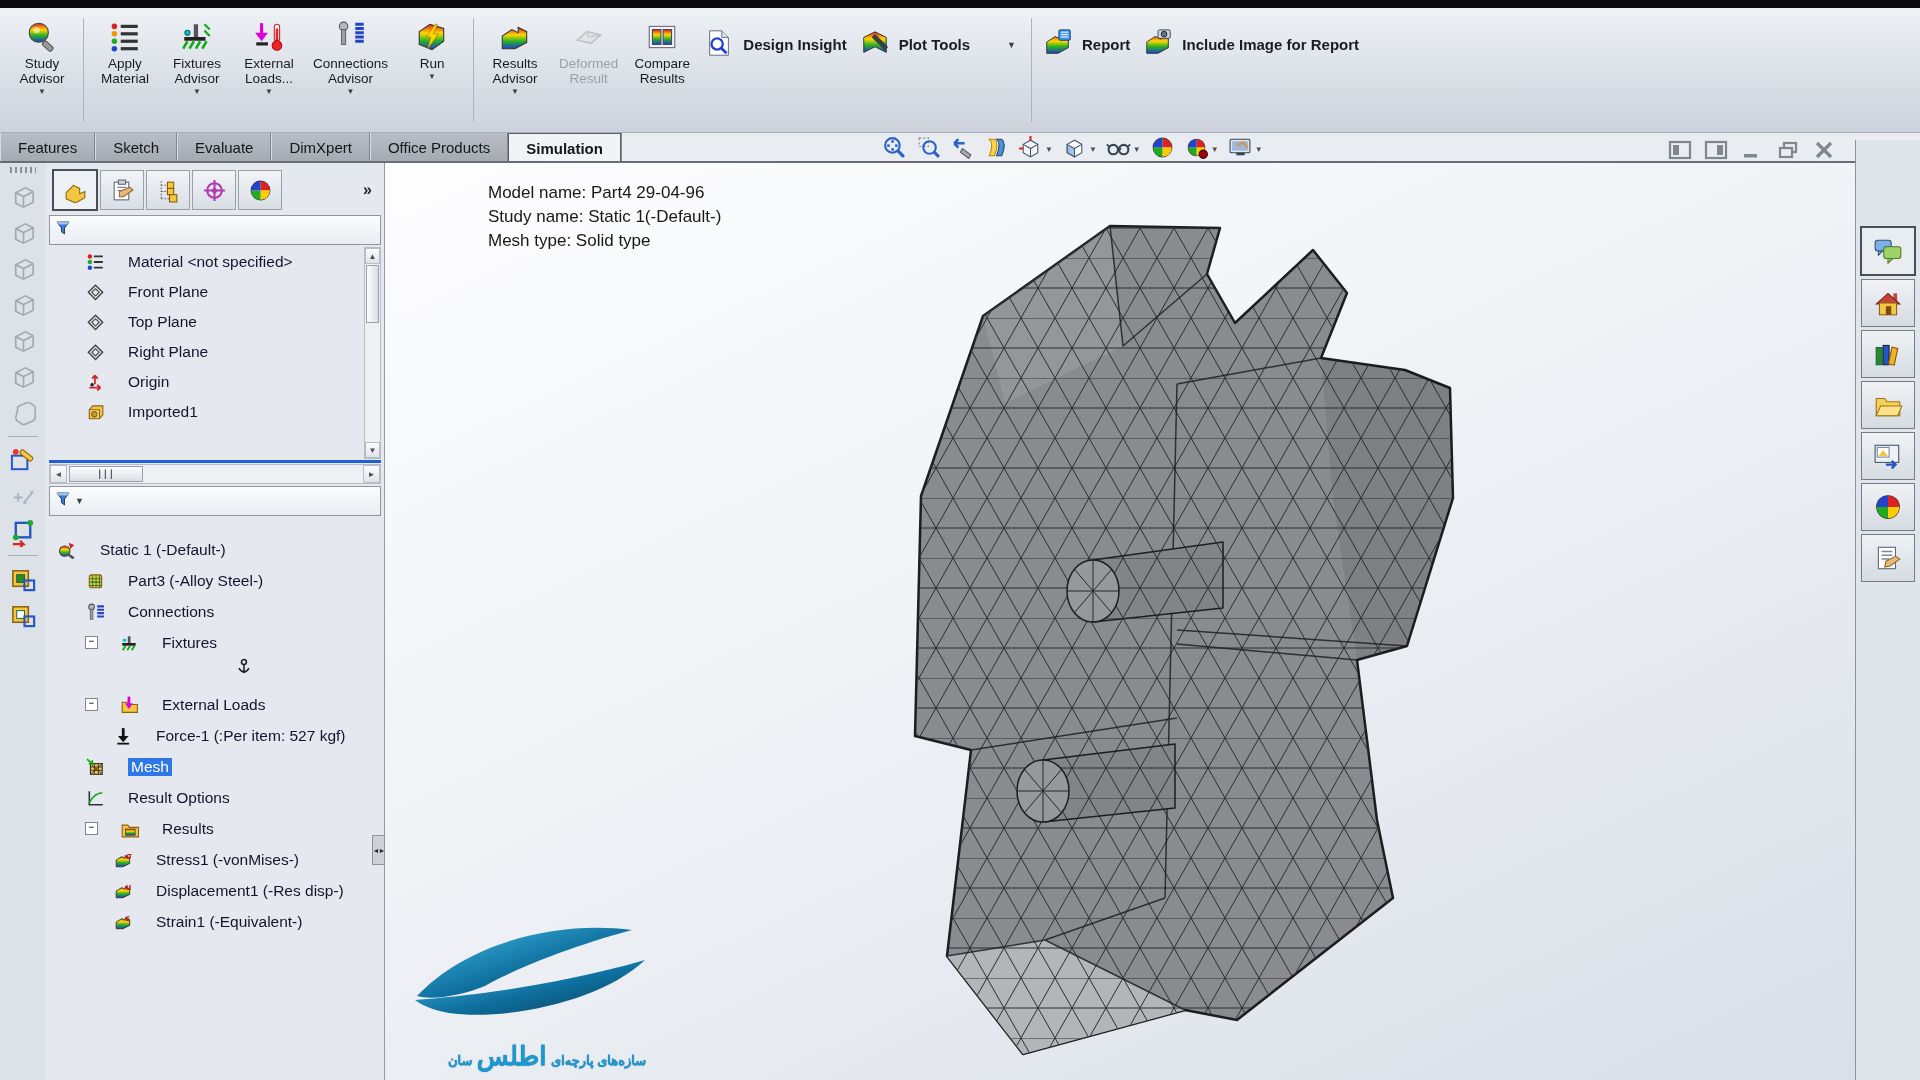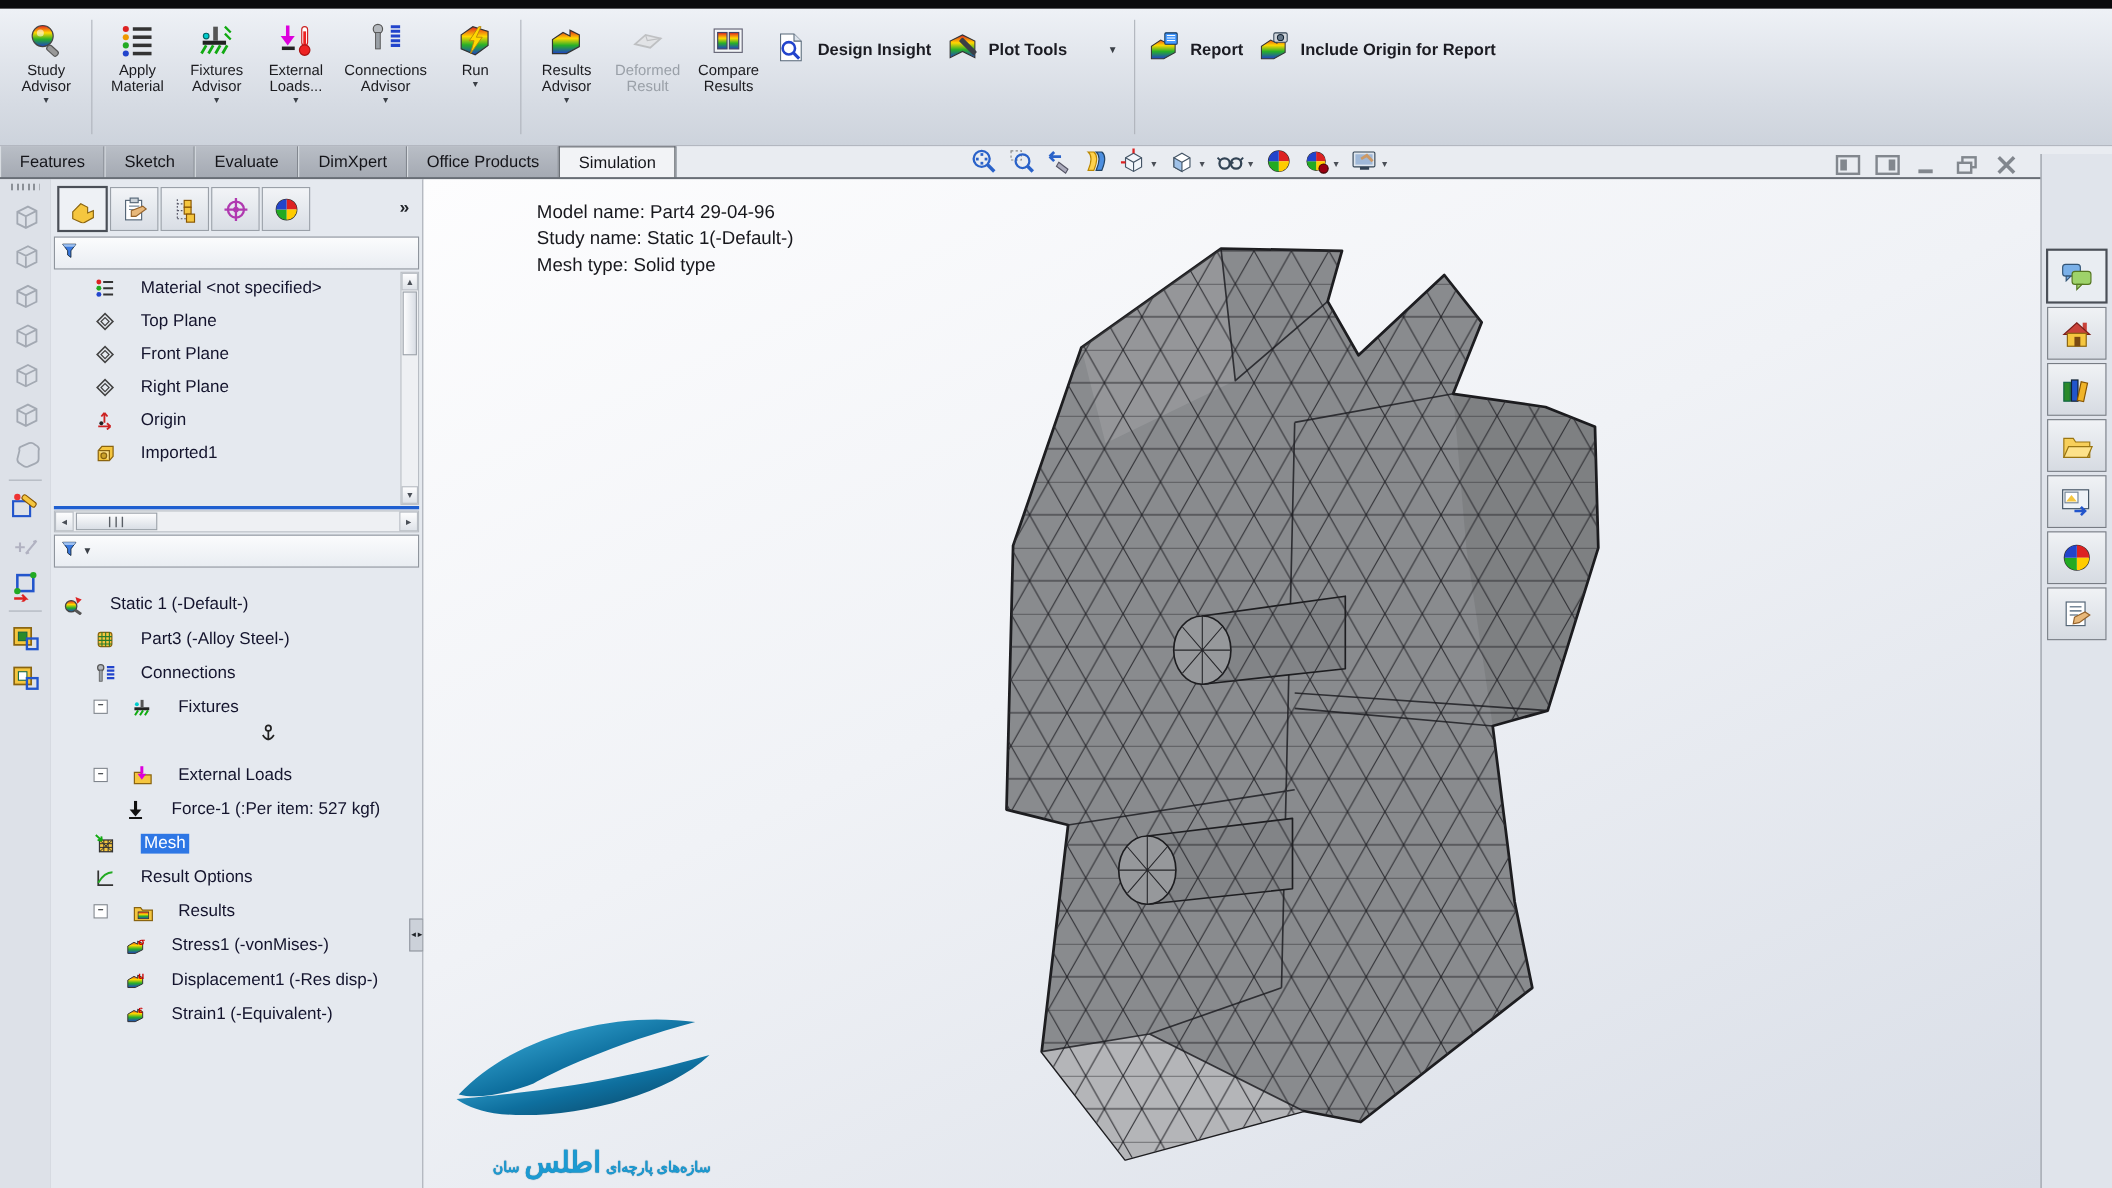--- a/index.html
+++ b/index.html
@@ -19,21 +19,21 @@
   .rbtn.disabled .lbl{color:#9aa0a8;}
   .rbtn.disabled .ic{opacity:.55;filter:grayscale(1);}
   .stack{display:flex;flex-direction:row;gap:13px;padding:12px 10px 0 6px;}
   .srow{display:flex;align-items:center;gap:9px;font-size:15px;font-weight:700;color:#1b1b22;white-space:nowrap;}
   .srow .sdd{font-size:9px;color:#3a3f46;margin-left:28px;}
   
   #tabrow{position:absolute;left:0;top:133px;width:1920px;height:29px;background:#e9ecf1;}
   #tabs{display:inline-flex;height:29px;background:#b2b7bf;border-right:1px solid #82878f;}
   .tab{display:flex;align-items:center;padding:0 17px;font-size:15px;color:#15151a;
        background:linear-gradient(#b9bec6,#a4a9b2);border-left:1px solid #d8dce1;border-right:1px solid #82878f;}
-  .tab.active{background:#f2f3f6;font-weight:400;border:1px solid #5d6269;border-bottom:none;}
+  .tab.active{background:#f2f3f6;font-weight:700;border:1px solid #5d6269;border-bottom:none;}
   #topline{position:absolute;left:0;top:161px;width:1920px;height:2px;background:#696e76;}
   
   #headsup{position:absolute;left:882px;top:136px;height:26px;display:flex;align-items:center;gap:9px;z-index:6;}
   .hbtn{display:flex;align-items:center;gap:2px;}
   .hdd{font-size:8px;color:#4a4f57;}
   #winctl{position:absolute;left:1668px;top:139px;display:flex;align-items:center;gap:12px;z-index:6;}
   
   #left-toolbar{position:absolute;left:0;top:163px;width:46px;bottom:0;background:#dde1e8;
                 border-right:1px solid #b2b7bf;display:flex;flex-direction:column;align-items:center;}
   #lt-grip{width:26px;height:6px;margin:4px 0 6px;
@@ -283,21 +283,21 @@
               <path d="M19,4.5 h8 M19,7 h8 M19,9.5 h8" stroke="#fff"></path>
             </svg></span>
           <span>Report</span>
         </div>
         <div class="srow">
           <span class="ic"><svg viewBox="0 0 32 32" width="30" height="30" xmlns="http://www.w3.org/2000/svg">
               <polygon points="4,27 4,15 13,9 19,12 19,7 27,11 27,21 16,27" fill="url(#rb)" stroke="#333"></polygon>
               <rect x="16" y="2" width="13" height="9" rx="1.5" fill="#cfd4da" stroke="#345"></rect>
               <circle cx="22.5" cy="6.5" r="3" fill="#678" stroke="#123"></circle>
             </svg></span>
-          <span>Include Origin for Report</span>
+          <span>Include Image for Report</span>
         </div>
       </div>
     </div>
   </div>
 
 <div id="tabrow">
   <div id="tabs">
       <div class="tab">Features</div>
       <div class="tab">Sketch</div>
       <div class="tab">Evaluate</div>
@@ -547,30 +547,30 @@
           </span>
           <span>Material &lt;not specified&gt;</span>
         </div>
         <div class="trow " style="padding-left: 36px;">
           <span class="ticon">
             <svg viewBox="0 0 17 16" width="21" height="18" xmlns="http://www.w3.org/2000/svg">
               <rect x="4" y="3.8" width="9" height="9" transform="rotate(45 8.5 8.3)" fill="none" stroke="#444" stroke-width="1.3"></rect>
               <rect x="6.2" y="6" width="4.6" height="4.6" transform="rotate(45 8.5 8.3)" fill="none" stroke="#444"></rect>
             </svg>
           </span>
-          <span>Top Plane</span>
+          <span>Front Plane</span>
         </div>
         <div class="trow " style="padding-left: 36px;">
           <span class="ticon">
             <svg viewBox="0 0 17 16" width="21" height="18" xmlns="http://www.w3.org/2000/svg">
               <rect x="4" y="3.8" width="9" height="9" transform="rotate(45 8.5 8.3)" fill="none" stroke="#444" stroke-width="1.3"></rect>
               <rect x="6.2" y="6" width="4.6" height="4.6" transform="rotate(45 8.5 8.3)" fill="none" stroke="#444"></rect>
             </svg>
           </span>
-          <span>Front Plane</span>
+          <span>Top Plane</span>
         </div>
         <div class="trow " style="padding-left: 36px;">
           <span class="ticon">
             <svg viewBox="0 0 17 16" width="21" height="18" xmlns="http://www.w3.org/2000/svg">
               <rect x="4" y="3.8" width="9" height="9" transform="rotate(45 8.5 8.3)" fill="none" stroke="#444" stroke-width="1.3"></rect>
               <rect x="6.2" y="6" width="4.6" height="4.6" transform="rotate(45 8.5 8.3)" fill="none" stroke="#444"></rect>
             </svg>
           </span>
           <span>Right Plane</span>
         </div>

